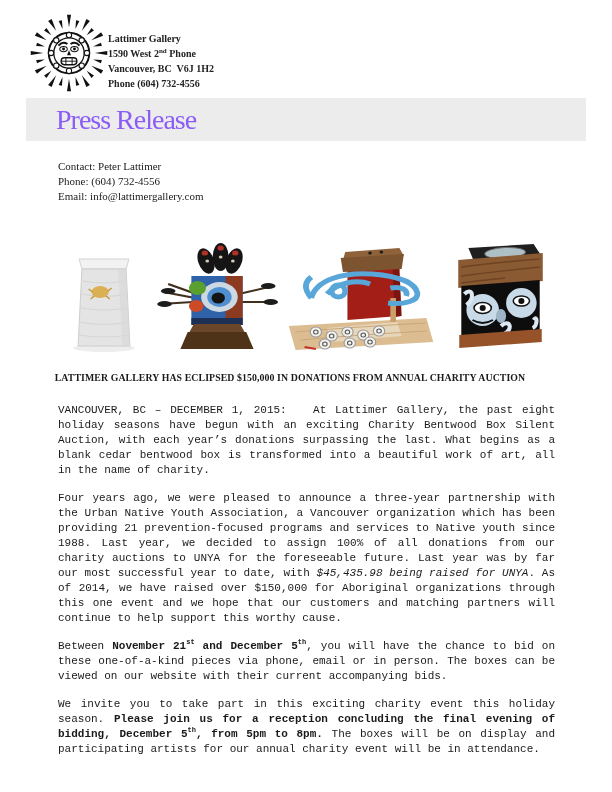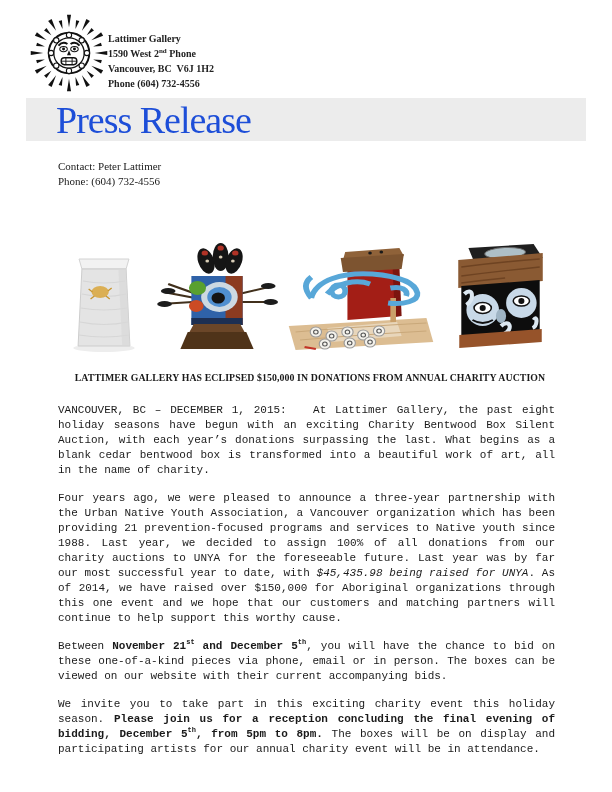--- a/index.html
+++ b/index.html
@@ -10,32 +10,32 @@
     overflow:hidden; margin:0 auto;padding-left:20px;
   }
   
   .logo { position:absolute; left:30px; top:14px; width:78px; height:80px; }
   .lh-text { position:absolute; left:108px; top:31px; font-size:10px; line-height:15px; font-weight:600; color:#222; }
   
   .banner {
     position:absolute; left:26px; top:98px; width:560px; height:43px;
     background:#ececec; display:flex; align-items:flex-end; padding:0 0 2px 30px;
   }
-  .banner-title { font-size:38px; line-height:38px; letter-spacing:-1px; color:#1d4ed8; font-weight:400; }
+  .banner-title { font-size:28px; line-height:38px; letter-spacing:-1px; color:#8b5cf6; font-weight:400; }
   
   .contact-block { position:absolute; left:58px; top:159px; font-size:11px; line-height:15px; }
   .immediate-block { position:absolute; left:355px; top:158px; font-size:11px; line-height:14px; }
   
   .photos { position:absolute; left:56px; top:236px; width:500px; height:122px; display:flex; gap:4px; }
   .photo { height:122px; background:#fff; }
   .photo svg { width:100%; height:100%; display:block; }
   .photo.p1 { width:96px; } .photo.p2 { width:122px; } .photo.p3 { width:158px; } .photo.p4 { width:112px; }
   
   .headline {
-    position:absolute; left:44px; top:372px; width:532px;
+    position:absolute; left:24px; top:372px; width:532px;
     font-size:9.8px; font-weight:bold; text-align:center; white-space:nowrap; letter-spacing:0.1px;
   }
   
   .body { position:absolute; left:58px; top:403px; width:497px; font-size:11px; line-height:15px; text-align:justify;font-family:Liberation Mono, monospace; }
   .body p { margin-bottom:13px; }
   .b { font-weight:bold; }
   .i { font-style:italic; }
   sup { font-size:7px; line-height:0; vertical-align:super; }
   a.email-link { color:#0000cc; text-decoration:underline; }
 </style>
@@ -106,20 +106,21 @@
     <div>Phone (604) 732-4556</div>
   </div>
 
   <div class="banner">
     <div class="banner-title">Press Release</div>
   </div>
 
   <div class="contact-block">
     <div>Contact: Peter Lattimer</div>
     <div>Phone: (604) 732-4556</div>
+    <div>Email: info@lattimergallery.com</div>
   </div>
 
   <div class="photos">
 
     <div class="photo p1">
       <svg viewBox="0 0 100 122" preserveAspectRatio="none">
         <ellipse cx="50" cy="112" rx="32" ry="4" fill="#ededed"></ellipse>
         <polygon points="24,23 76,23 73,33 27,33" fill="#f2f2f2" stroke="#d2d2d2" stroke-width="1"></polygon>
         <polygon points="27,33 73,33 77,110 23,110" fill="#e4e4e4" stroke="#cccccc" stroke-width="1"></polygon>
         <path d="M28,45 q22,4 44,0 M27,58 q23,5 46,0 M26,72 q24,4 48,0 M25,86 q25,5 50,0 M24,99 q26,4 52,0" stroke="#d6d6d6" stroke-width="1.2" fill="none"></path>

